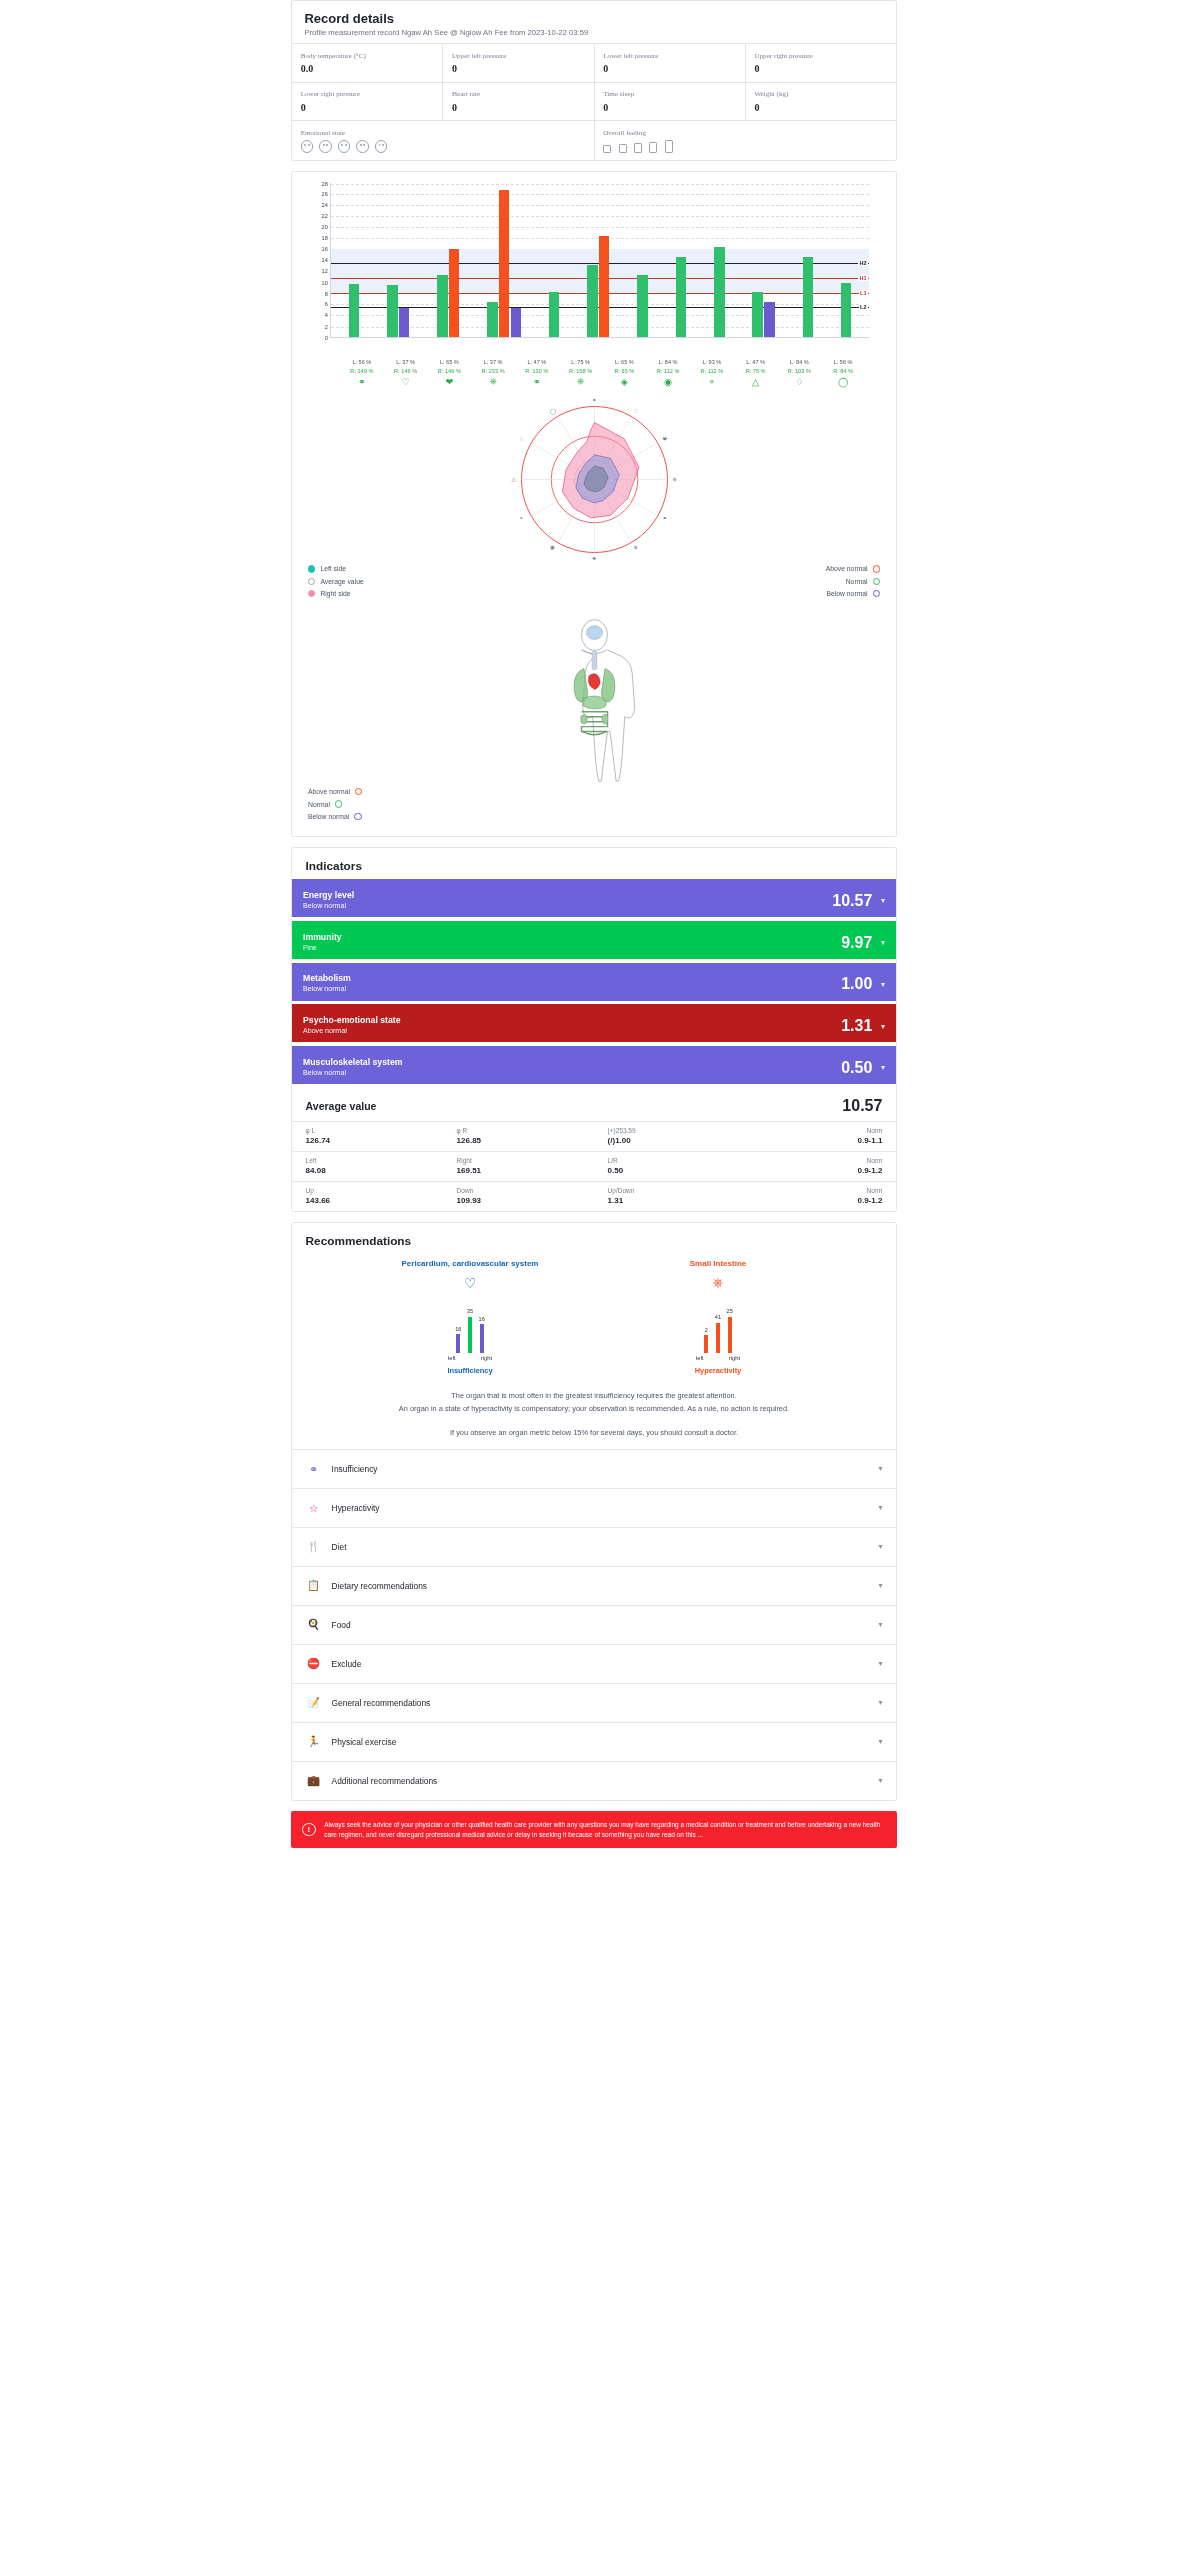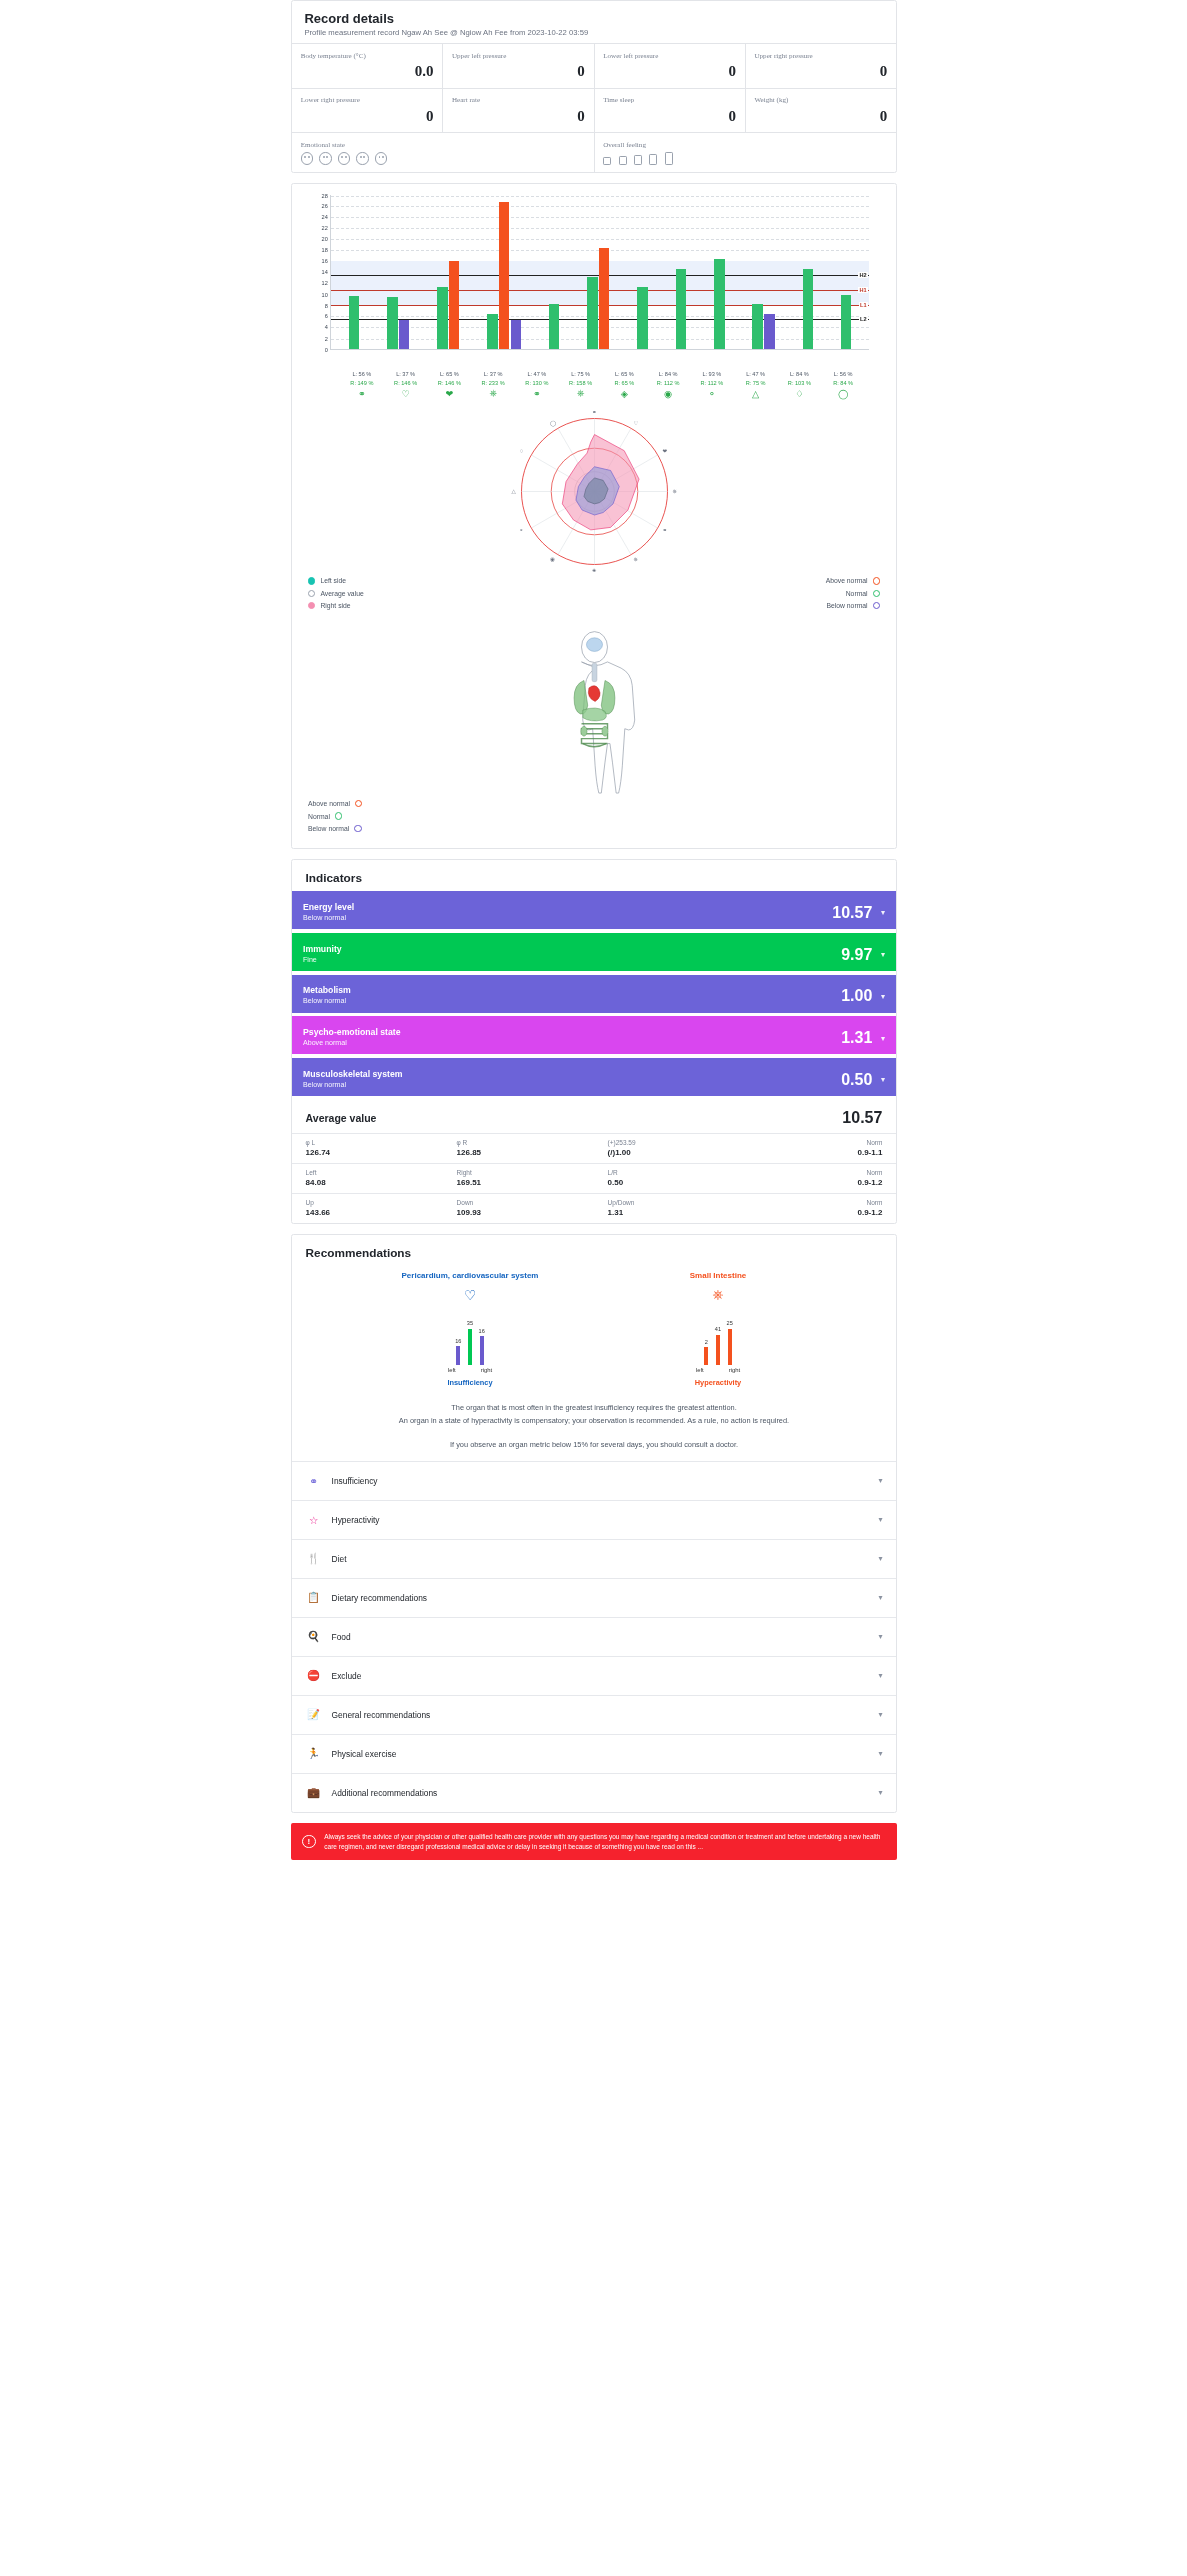--- a/index.html
+++ b/index.html
@@ -31,21 +31,21 @@
   .rd-sub { font-size: 7.7px; color: #6b7280; margin-top: 2px; }
   .grid-row { display: flex; border-top: 0.6px solid #e2e4e8; font-family: Liberation Serif, serif; }
   .grid-cell {
     flex: 1;
     padding: 7.4px 8.7px;
     border-right: 0.6px solid #e2e4e8;
     min-height: 35px;
   }
   .grid-cell:last-child { border-right: none; }
   .gc-label { font-size: 7.1px; color: #7a8291; margin-bottom: 3.7px; }
-  .gc-value { font-size: 15px; font-weight: bold; color: #22262c; text-align: right; }
+  .gc-value { font-size: 10px; font-weight: bold; color: #22262c; }
   .face-row { display: flex; gap: 6.2px; margin-top: 1.2px; }
   .face {
     width: 12.4px; height: 12.4px; border-radius: 50%;
     border: 1px solid #9aa2ae; position: relative;
   }
   .face::before, .face::after {
     content: ""; position: absolute; width: 1.9px; height: 1.9px;
     background: #9aa2ae; border-radius: 50%; top: 3.1px;
   }
   .face::before { left: 2.5px; }
@@ -511,21 +511,21 @@
       <div class="ind-left">
         <div class="n">Metabolism</div>
         <div class="s">Below normal</div>
       </div>
       <div class="ind-right">
         <div class="ind-val">1.00</div>
         <div class="chev">▾</div>
       </div>
     </div>
 
-    <div class="ind-row" style="background:#d946ef">
+    <div class="ind-row" style="background:#b91c1c">
       <div class="ind-left">
         <div class="n">Psycho-emotional state</div>
         <div class="s">Above normal</div>
       </div>
       <div class="ind-right">
         <div class="ind-val">1.31</div>
         <div class="chev">▾</div>
       </div>
     </div>
 

